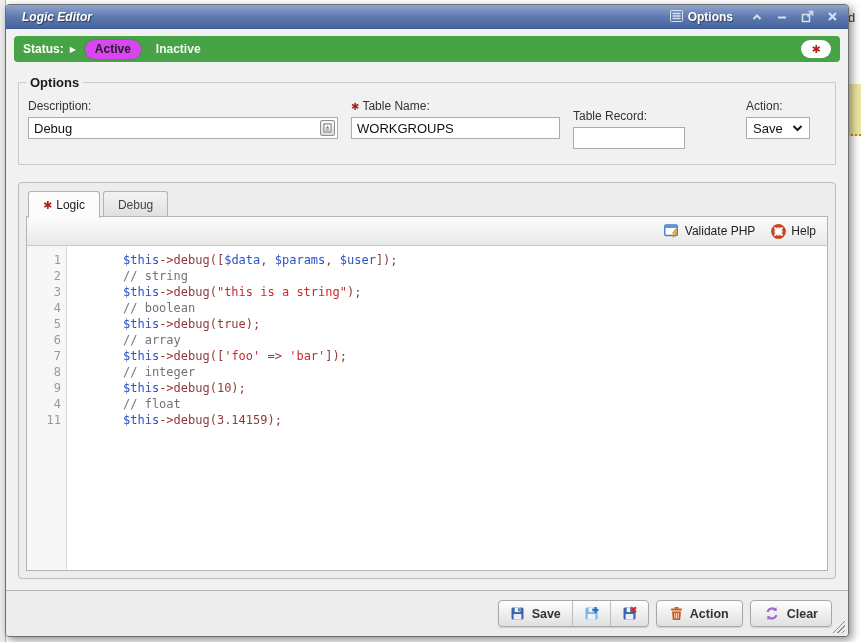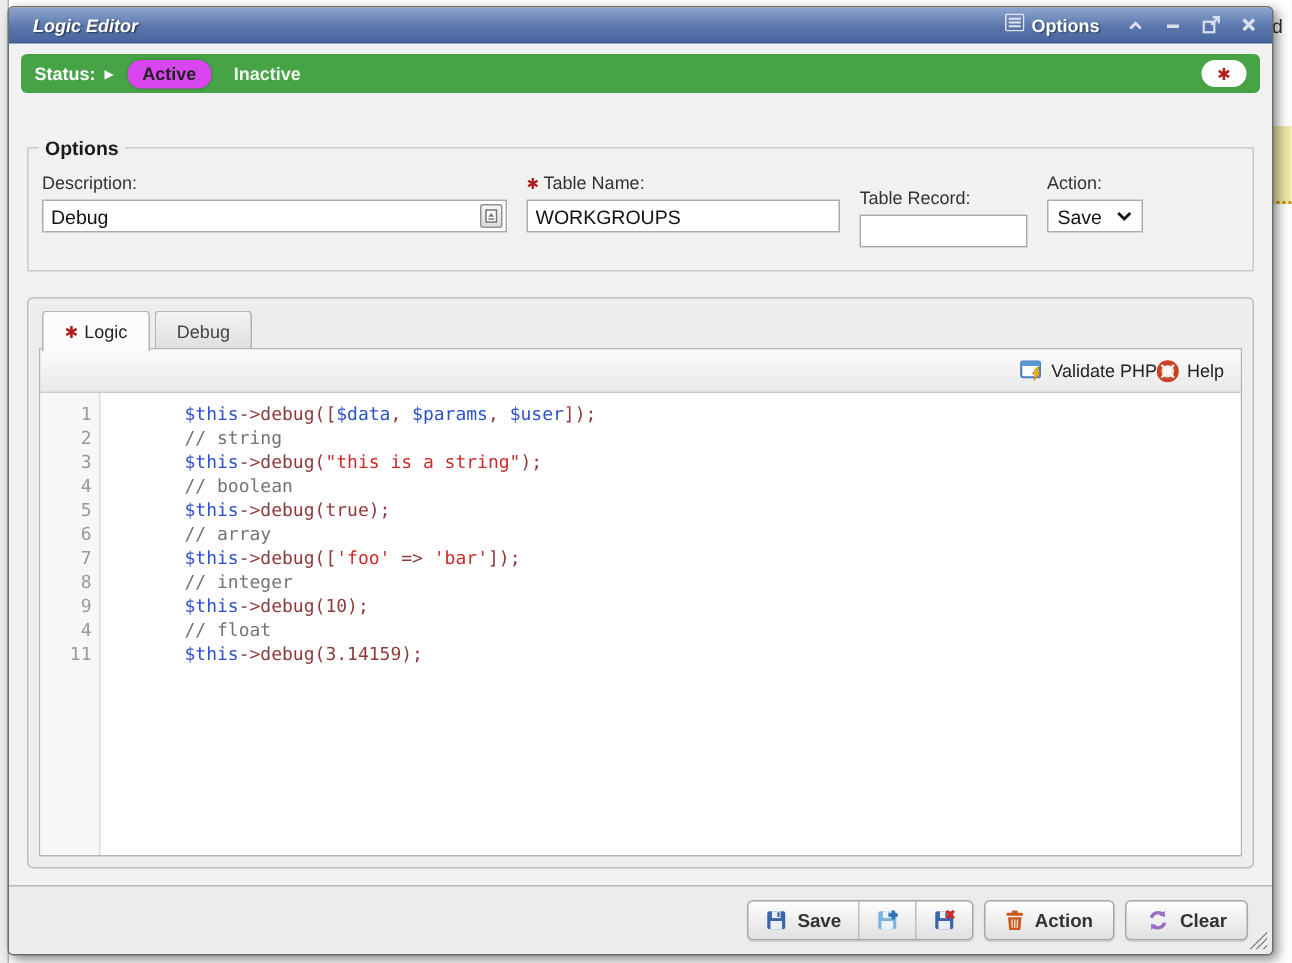--- a/index.html
+++ b/index.html
@@ -38,21 +38,21 @@
   .titlebar .title { font-size:12px; font-weight:bold; font-style:italic;
     text-shadow:1px 1px 1px rgba(0,0,0,.5); flex:1; }
   .tb-right { display:flex; align-items:center; gap:12px; }
   .tb-menu { display:flex; align-items:center; gap:5px; cursor:pointer; }
   .tb-menu .label { font-size:12px; font-weight:bold; text-shadow:1px 1px 1px rgba(0,0,0,.4); }
   .tb-ctrls { display:flex; align-items:center; gap:13px; margin-left:6px; }
   .tb-ctrls svg { display:block; cursor:pointer; }
 
   
   .status-bar {
-    margin:7px 8px 16px 8px; height:26px; flex:0 0 26px;
+    margin:7px 8px 0 8px; height:26px; flex:0 0 26px;
     background:#46a346; border-radius:4px;
     display:flex; align-items:center; padding:0 9px; gap:9px;
   }
   .status-label { color:#fff; font-weight:bold; font-size:12px; }
   .status-arrow { color:#fff; font-size:8px; margin-left:-3px; }
   .pill-active { background:#d946ef; border-radius:9px; padding:2px 10px 3px;
     font-size:12px; font-weight:bold; color:#222; cursor:pointer;
     box-shadow:0 0 2px rgba(0,0,0,.3); }
   .pill-inactive { color:rgba(255,255,255,.92); font-size:12px; font-weight:bold;
     padding:2px 6px; cursor:pointer; }
@@ -76,21 +76,21 @@
   }
   .f-desc { width:310px; }
   .input-wrap { position:relative; }
   .input-wrap input { padding-right:22px; }
   .mini-btn { position:absolute; right:3px; top:3px; width:15px; height:16px;
     border:1px solid #8f8f8f; border-radius:2px;
     background:linear-gradient(#f7f7f7,#dcdcdc);
     display:flex; align-items:center; justify-content:center; cursor:pointer; }
   .f-table { width:209px; }
   .f-record { width:112px;margin-top:10px; }
-  .f-action { width:64px; }
+  .f-action { width:64px;margin-left:48px; }
   .fake-select { display:flex; align-items:center; justify-content:space-between;
     cursor:pointer; padding:0 6px; }
   .fake-select .sel-label { font-size:13px; color:#111; }
 
   
   .tabs-container {
     flex:1; margin:17px 12px 11px 12px;
     border:1px solid #bdbdbd; border-radius:4px; background:#ededed;
     padding:7px; display:flex; flex-direction:column; min-height:0;
   }
@@ -98,21 +98,21 @@
   .tab { display:flex; align-items:center; gap:4px; padding:0 14px;
     font-size:12px; border:1px solid #b3b3b3; border-bottom:none;
     border-radius:3px 3px 0 0; cursor:pointer; position:relative; top:1px; }
   .tab.active { background:#fcfcfc; color:#222; z-index:2; height:27px; }
   .tab.inactive { background:linear-gradient(#f3f3f3,#dfdfdf); color:#444; height:26px; }
   .panel { flex:1; border:1px solid #b3b3b3; background:#fff;
     display:flex; flex-direction:column; min-height:0; z-index:1; }
   .toolbar { height:29px; flex:0 0 29px;
     background:linear-gradient(#fbfbfb,#e9e9e9);
     border-bottom:1px solid #c9c9c9;
-    display:flex; align-items:center; justify-content:flex-end; padding:0 11px; }
+    display:flex; align-items:center; justify-content:flex-end; gap:16px; padding:0 11px; }
   .tool-btn { display:flex; align-items:center; gap:5px; cursor:pointer;
     font-size:12px; color:#222; }
 
   
   .editor { flex:1; display:flex; min-height:0; background:#fff; overflow:hidden; }
   .gutter { width:40px; flex:0 0 40px; background:#f7f7f7; border-right:1px solid #ddd;
     padding:6px 5px 0 0; text-align:right;
     font-family:"DejaVu Sans Mono", monospace; font-size:12px; line-height:16px; color:#999; }
   .code { flex:1; padding:6px 0 0 8px;
     font-family:"DejaVu Sans Mono", monospace; font-size:12px; line-height:16px;

